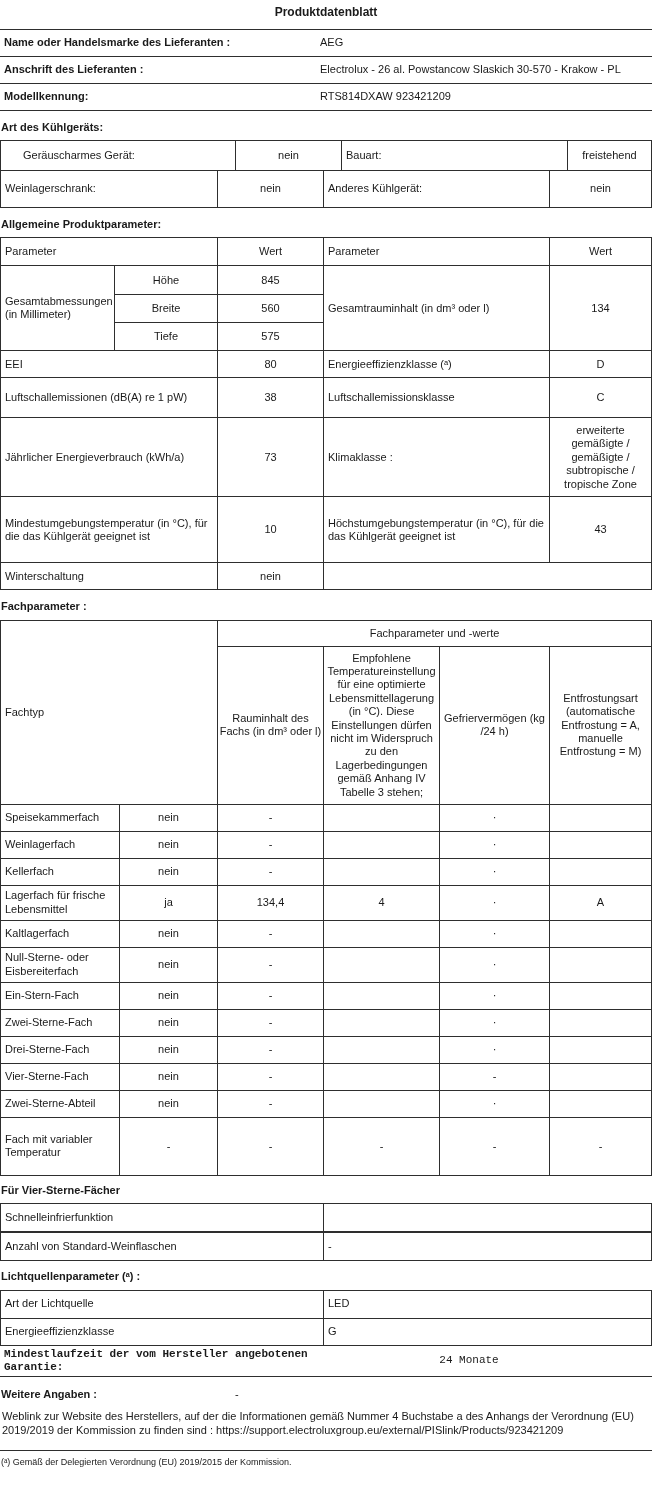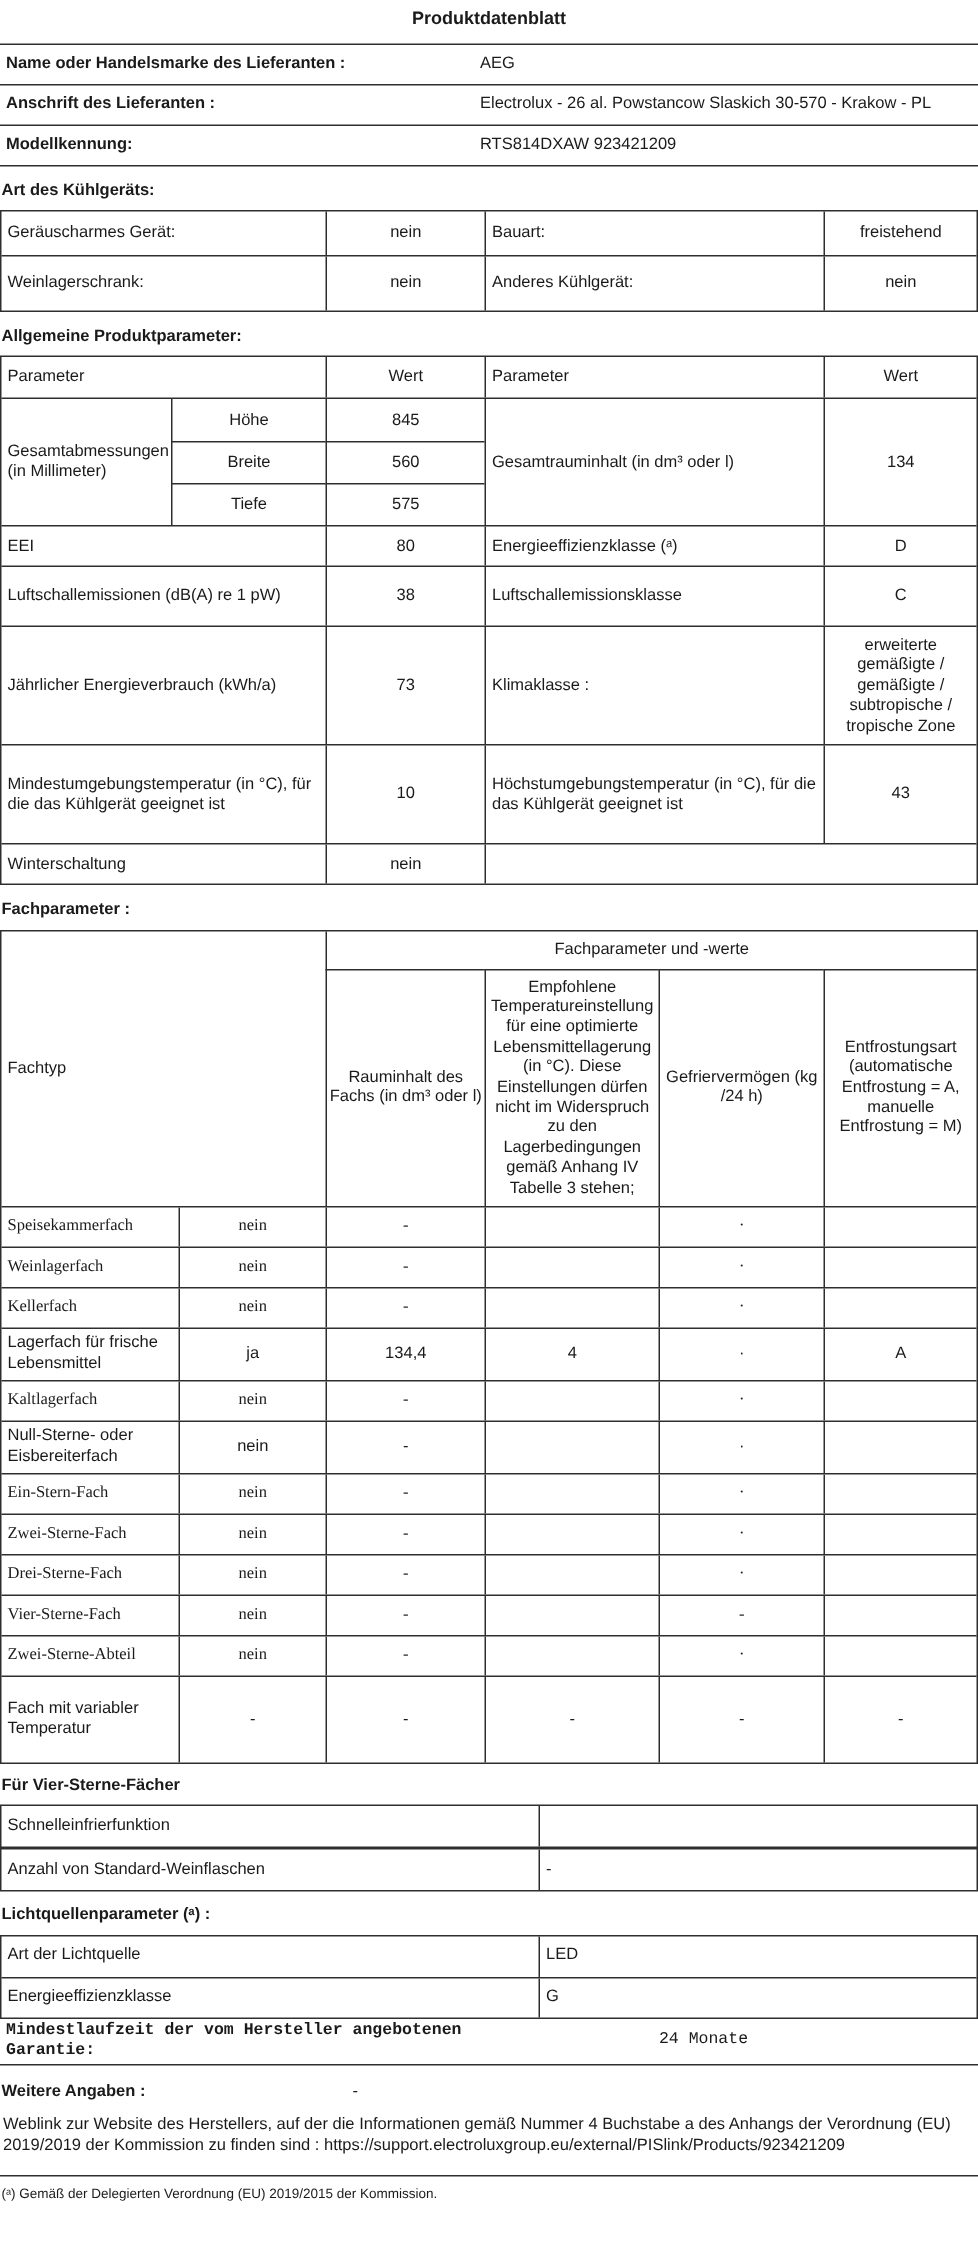--- a/index.html
+++ b/index.html
@@ -28,22 +28,22 @@
   
   .tbl { width: 652px; border: 1px solid #2e2e2e; }
   .trow { display: grid; align-items: stretch; }
   .trow + .trow { border-top: 1px solid #2e2e2e; }
   .cell { display: flex; align-items: center; padding: 2px 4px; }
   .cell + .cell { border-left: 1px solid #2e2e2e; }
   .cell.c { justify-content: center; text-align: center; padding: 2px 2px; }
   .cell.l { justify-content: flex-start; text-align: left; }
 
   .cols4 { grid-template-columns: 216px 106px 226px 1fr; }
-  .cols2 { grid-template-columns: 322px 1fr; gap: 36px; }
-  .r30 { min-height: 29px; }
+  .cols2 { grid-template-columns: 322px 1fr; }
+  .r30 { min-height: 29px; padding-left: 18px; }
   .r37 { min-height: 37px; }
   .r27 { min-height: 27px; }
   .r40 { min-height: 40px; }
   .r66 { min-height: 66px; }
   .r79 { min-height: 79px; }
 
   
   .dims { grid-template-columns: 113px 103px 106px 226px 1fr; grid-template-rows: 28px 28px 28px; }
   .dims .span3 { grid-row: 1 / 4; }
   .dims .bt { border-top: 1px solid #2e2e2e; }
@@ -51,21 +51,21 @@
 
   .winter { grid-template-columns: 216px 106px 1fr; }
 
   
   .fach-head { grid-template-columns: 216px 106px 116px 110px 1fr; grid-template-rows: 25px 158px; }
   .fach-head .fachtyp { grid-column: 1; grid-row: 1 / 3; }
   .fach-head .group { grid-column: 2 / 6; grid-row: 1; border-left: 1px solid #2e2e2e; justify-content: center; text-align: center; }
   .fach-head .colh { grid-row: 2; border-left: 1px solid #2e2e2e; border-top: 1px solid #2e2e2e; justify-content: center; text-align: center; padding: 2px 1px; }
   .fach-row { grid-template-columns: 118px 98px 106px 116px 110px 1fr; }
   .fach-row.h35 { min-height: 35px; }
-  .fach-row.h27 { min-height: 27px; font-family: Liberation Serif, serif; }
+  .fach-row.h27 { min-height: 27px; }
   .fach-row.h58 { min-height: 58px; }
 
   
   .warranty { display: grid; grid-template-columns: 322px 294px; align-items: center; min-height: 27px; border-bottom: 1px solid #2e2e2e; font-family: Liberation Mono, monospace; }
   .warranty .lbl { font-weight: bold; padding: 2px 4px; }
   .warranty .val { text-align: center; }
   .additional { display: flex; align-items: center; margin-top: 8px; min-height: 18px; }
   .additional .lbl { font-weight: bold; padding-left: 1px; }
   .additional .val { margin-left: 138px; }
 

